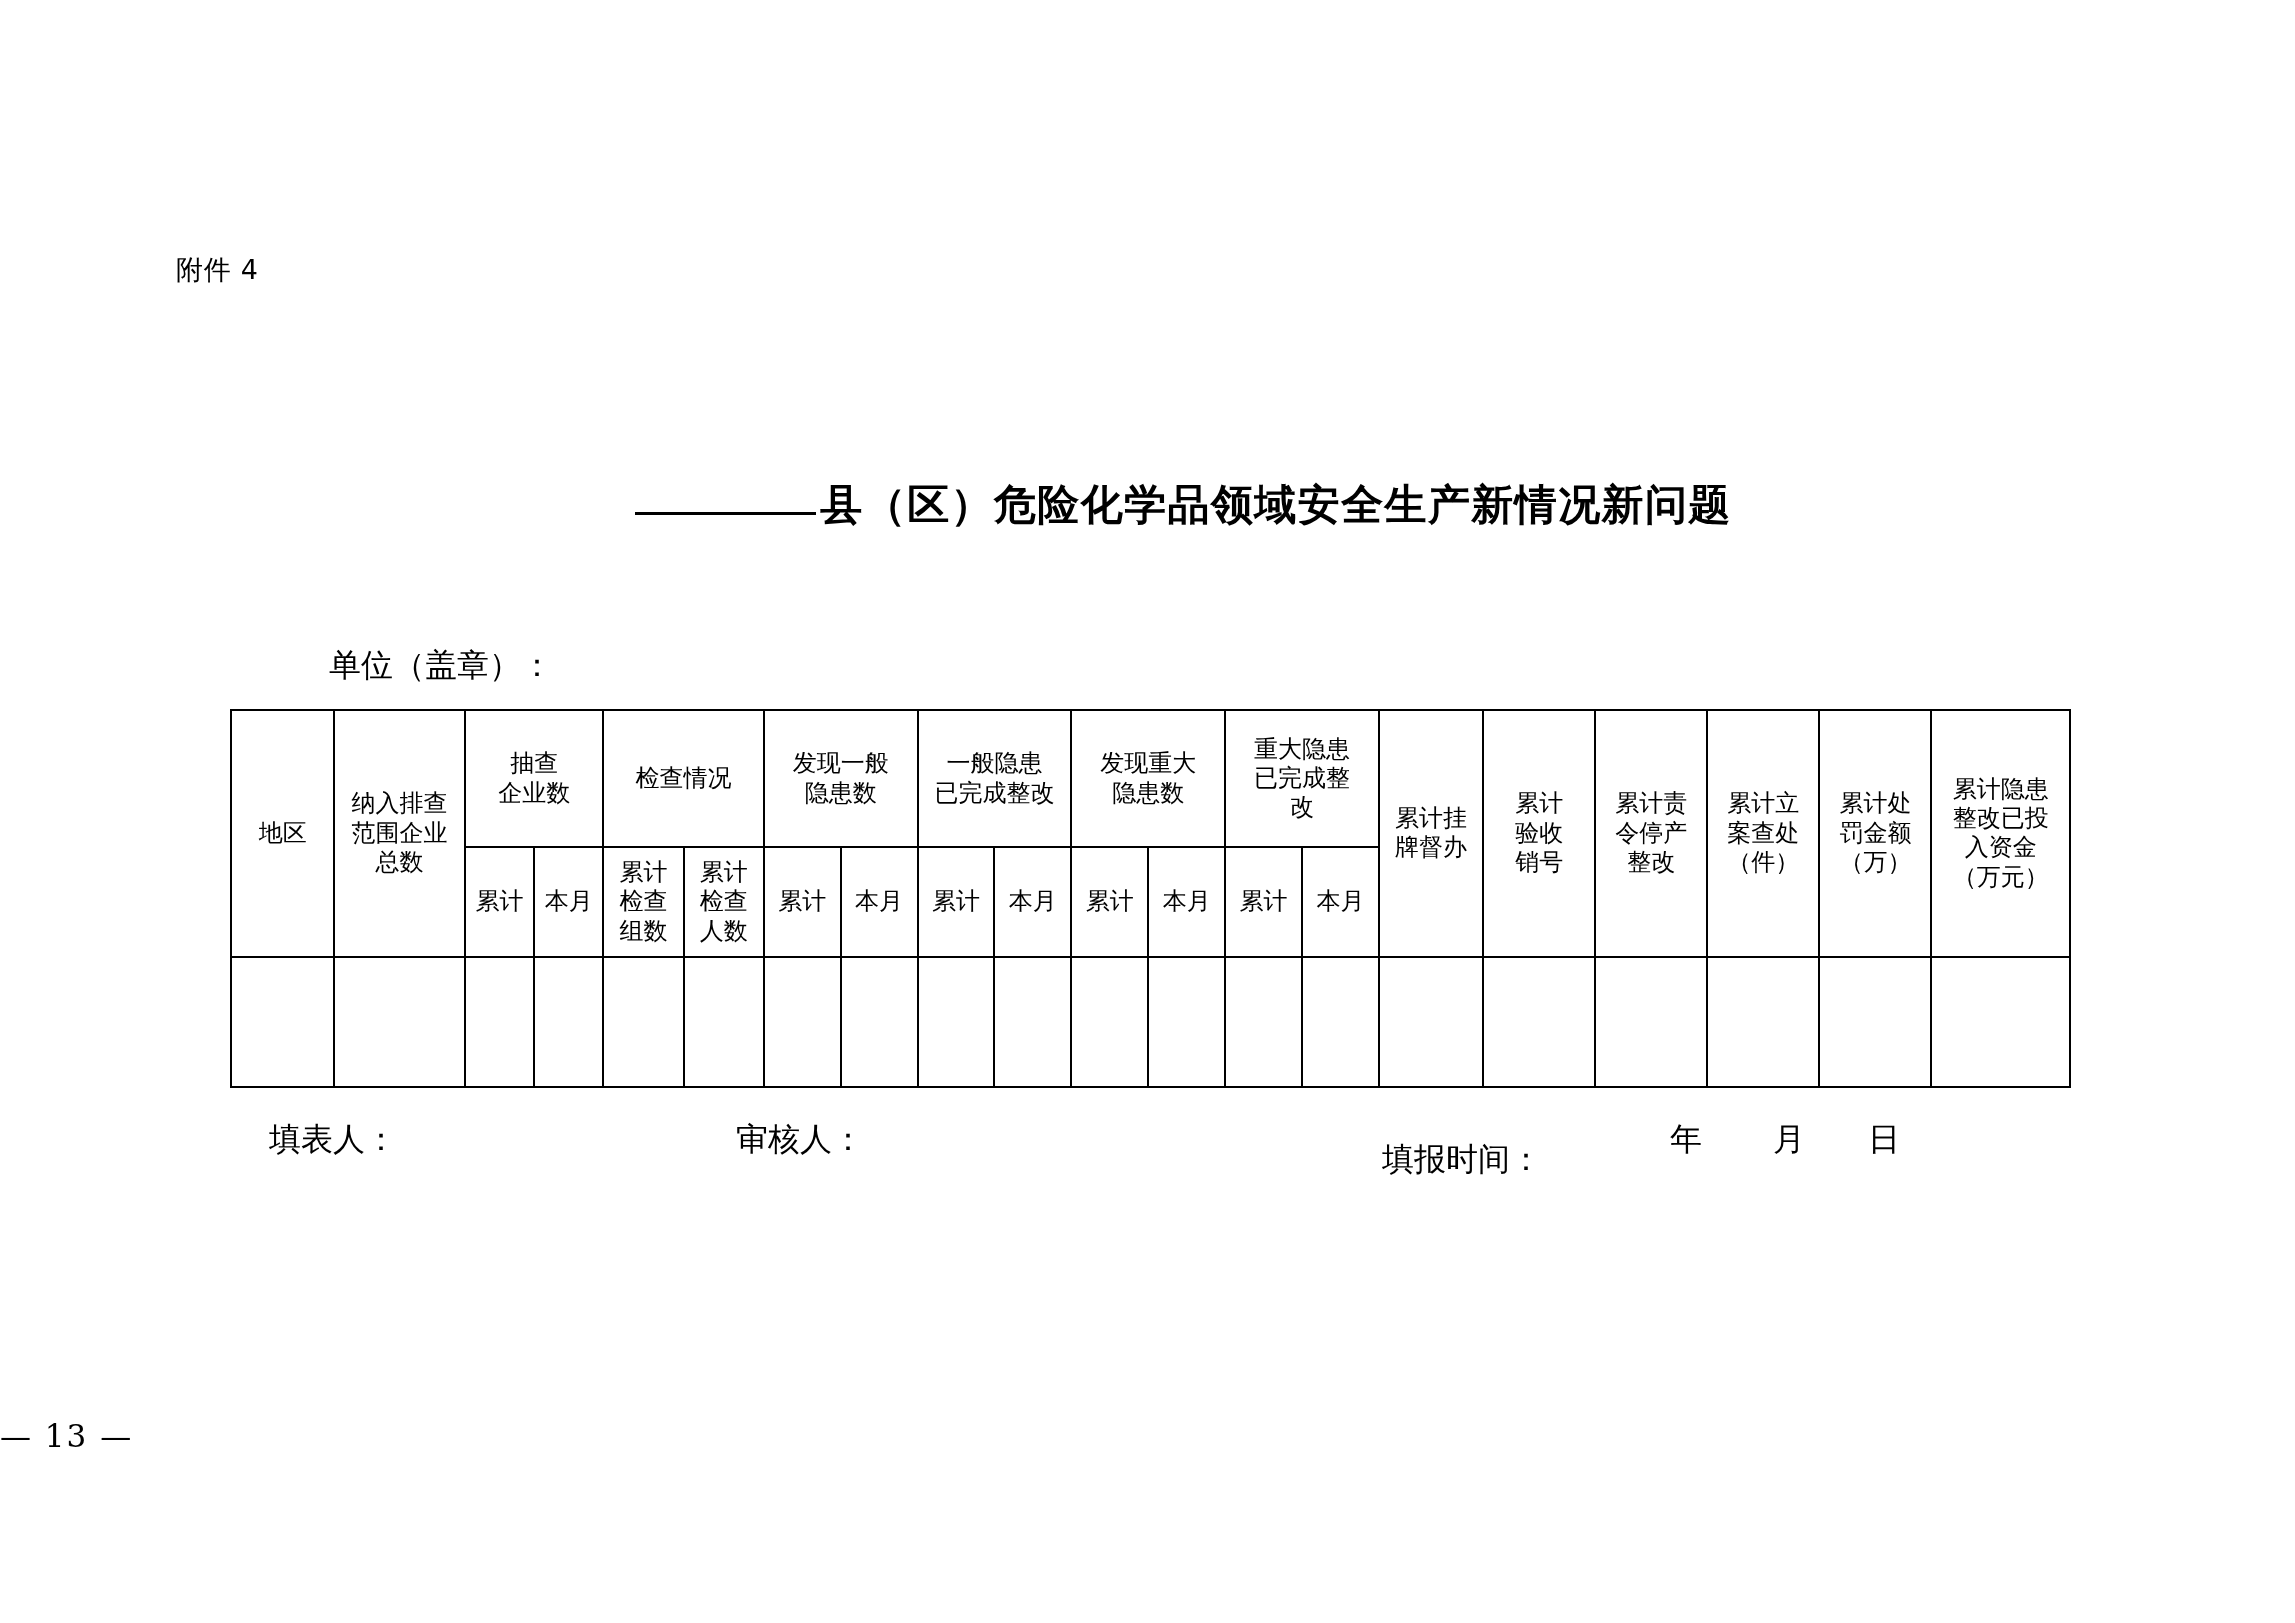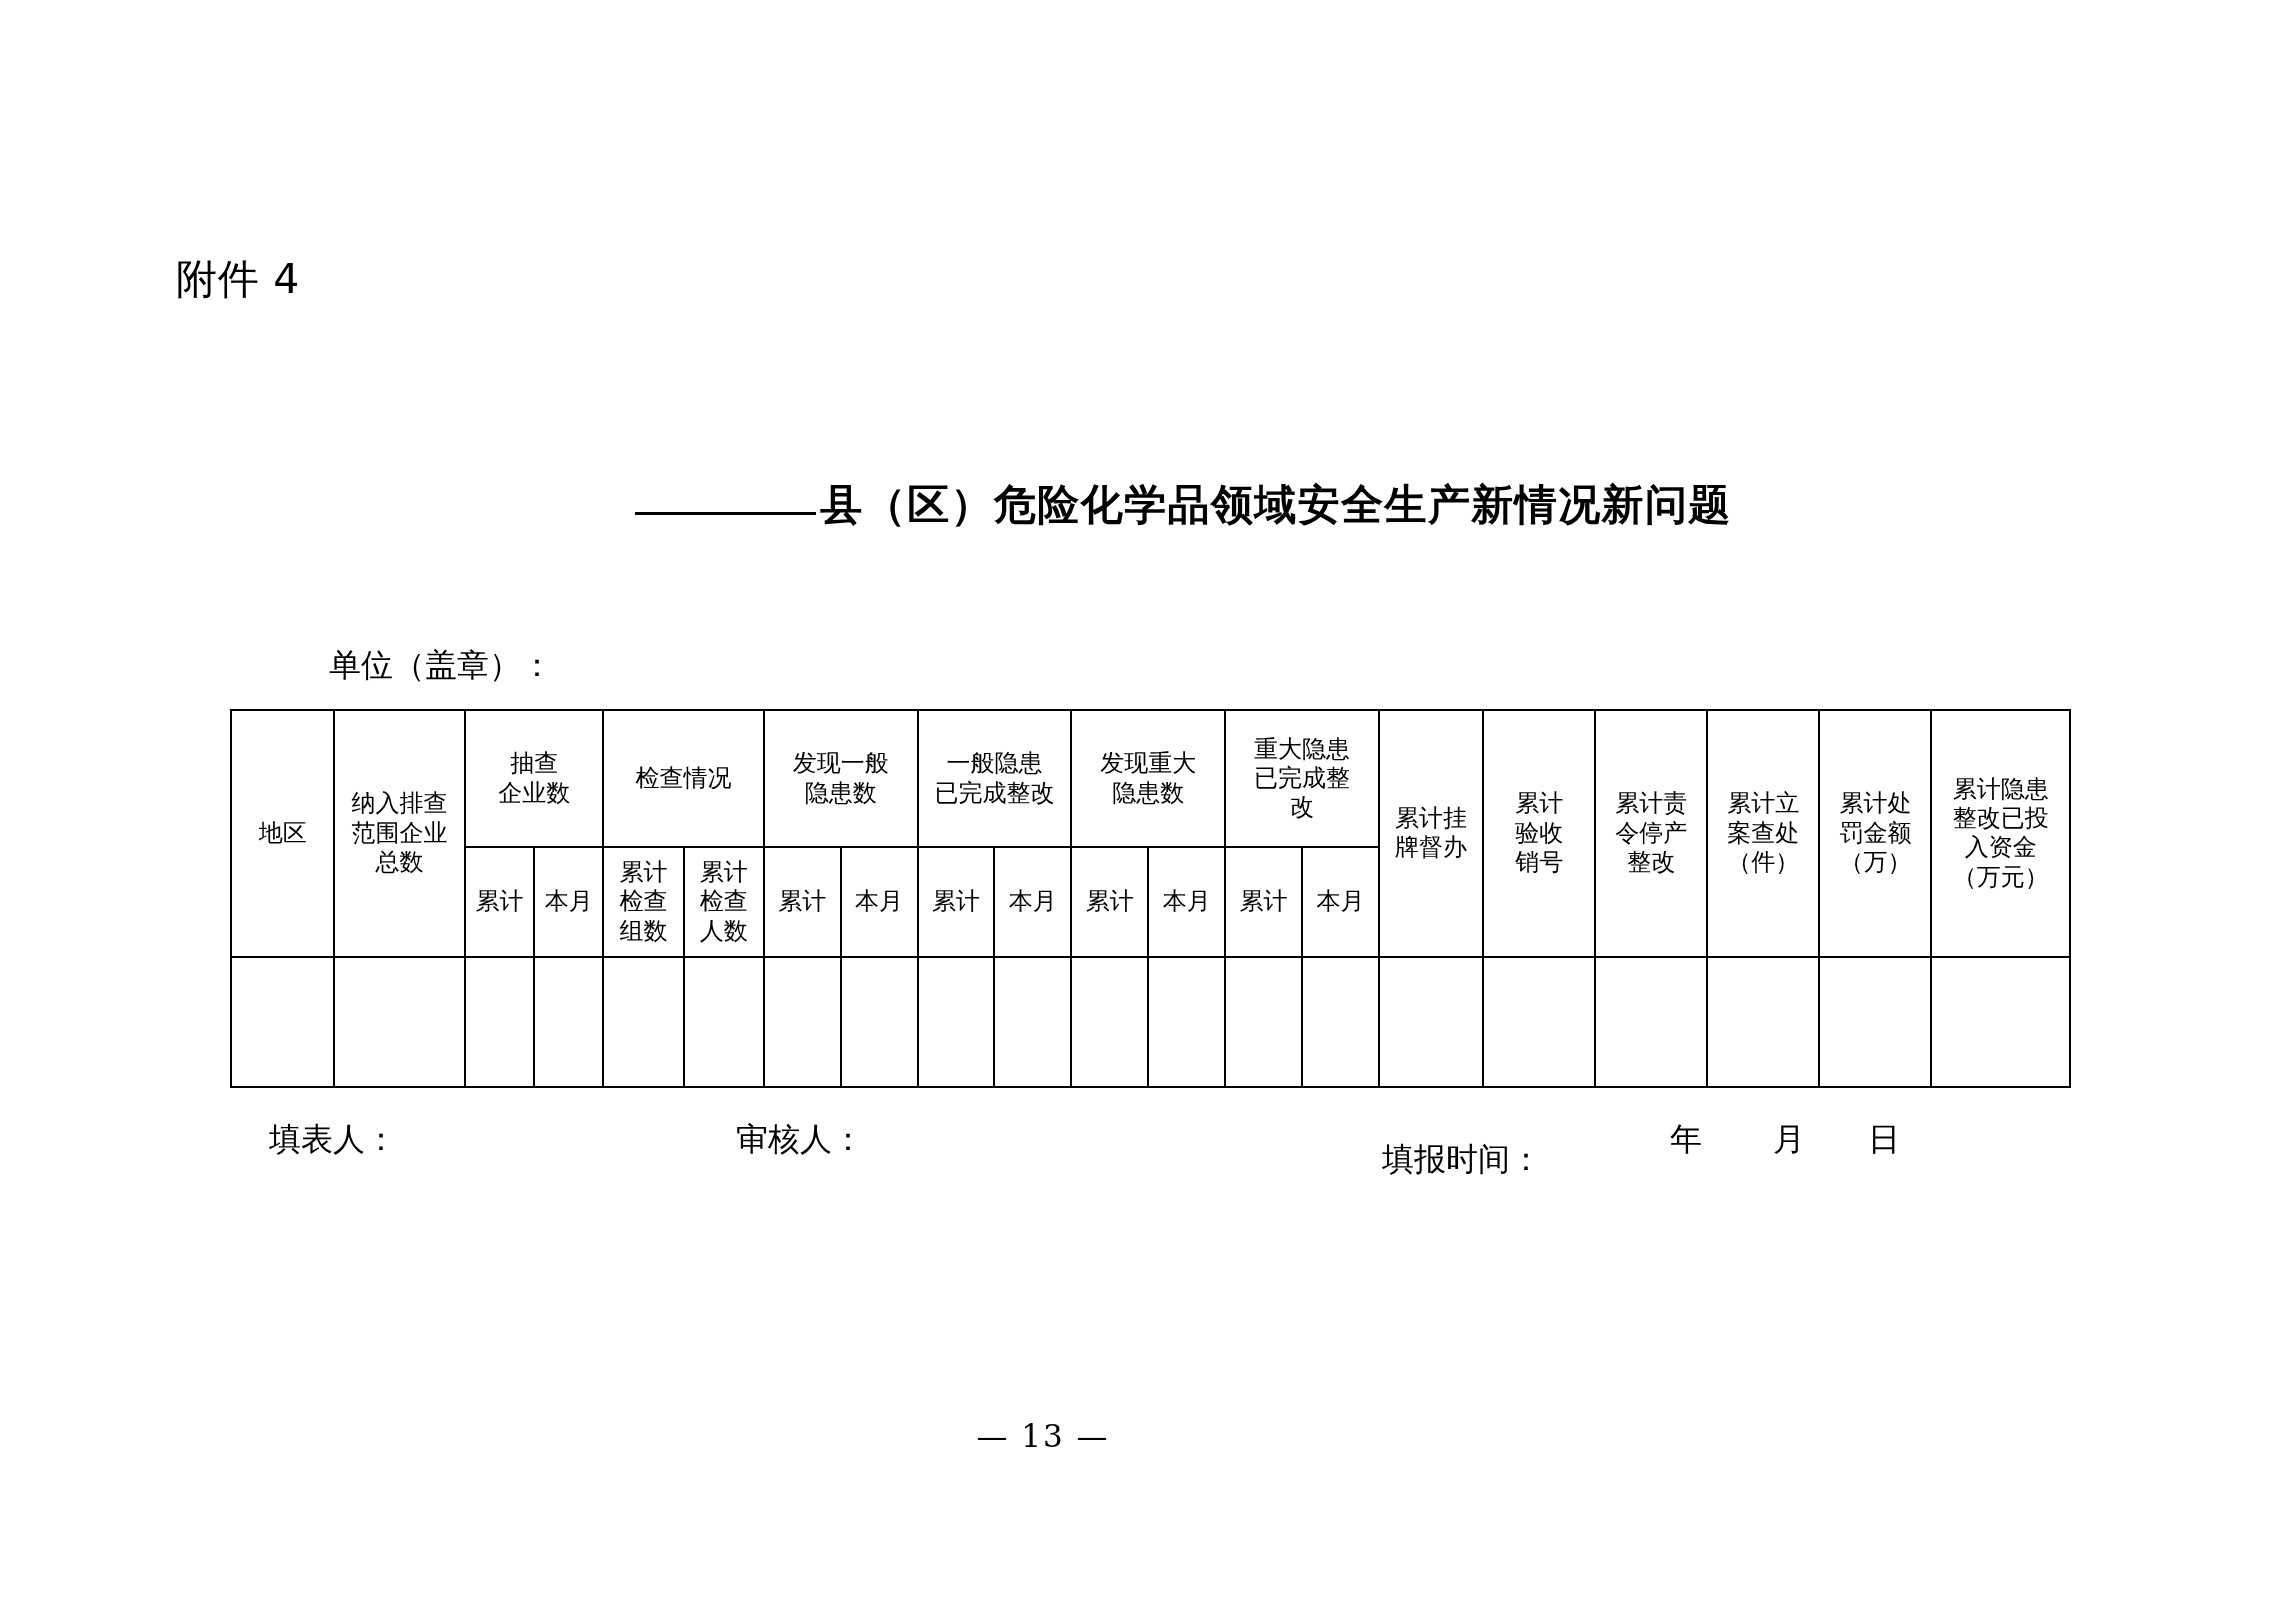--- a/index.html
+++ b/index.html
@@ -20,21 +20,21 @@
     left: 0; top: 0;
     width: 2295px;
     height: 1623px;
   }
 
   .attachment-label {
     position: absolute;
     left: 176px;
     top: 252px;
     font-family: "DejaVu Sans", "Liberation Sans", sans-serif;
-    font-size: 41px;
+    font-size: 27px;
     letter-spacing: 0.7px;
     white-space: nowrap;
   }
 
   .doc-title {
     position: absolute;
     left: 0;
     top: 477px;
     width: 2295px;
     text-align: center;
@@ -111,21 +111,21 @@
   .footer-line .f3 { position: absolute; left: 1382px; margin-top: 20px; }
   .footer-line .f4 { position: absolute; left: 1670px; }
   .footer-line .f5 { position: absolute; left: 1773px; }
   .footer-line .f6 { position: absolute; left: 1868px; }
 
   .page-number {
     position: absolute;
     left: 0;
     top: 1418px;
     width: 2086px;
-    text-align: center;
+    text-align: left;
     font-family: "DejaVu Serif", "Liberation Serif", serif;
     font-size: 31px;
     letter-spacing: 2px;
   }
 </style>
 </head>
 <body>
 
 <div class="page">
 

